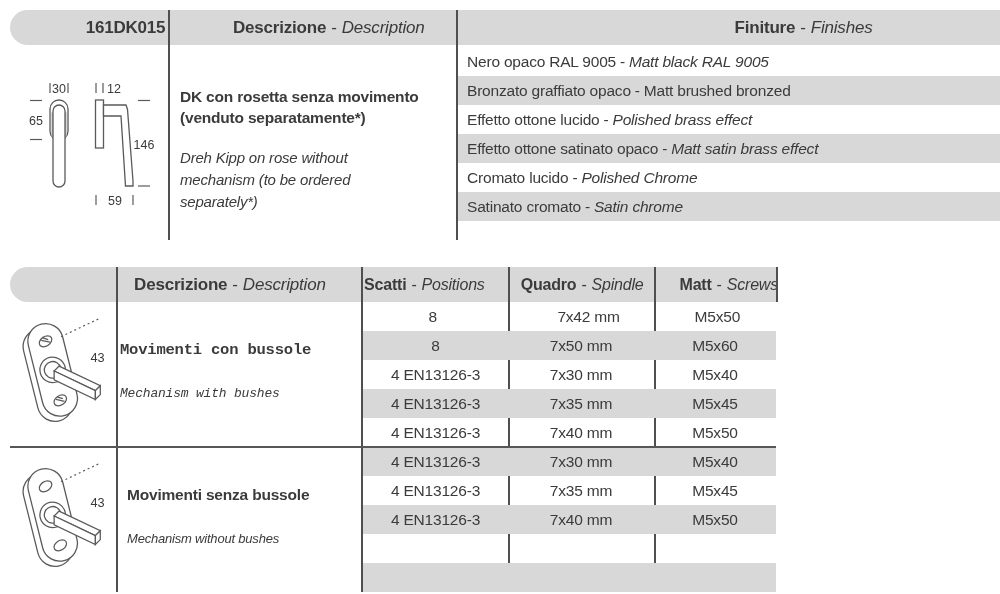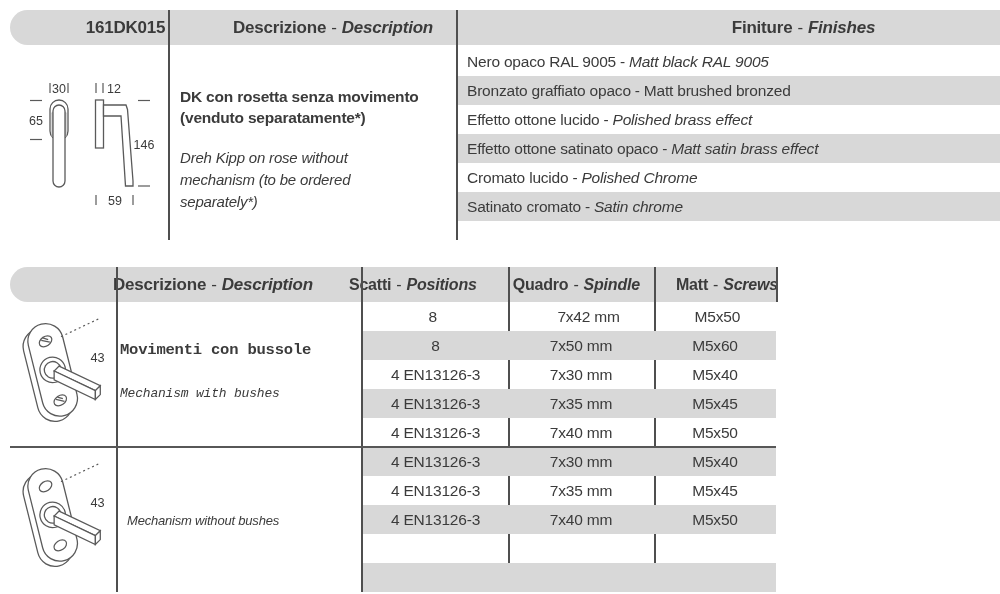--- a/index.html
+++ b/index.html
@@ -11,21 +11,21 @@
   }
   .abs{position:absolute;}
   
   .hbar{
     background:#d8d8d8;
     border-radius:17.5px 0 0 17.5px;
     display:flex;align-items:center;
   }
   .hcell{display:flex;align-items:center;justify-content:center;font-size:17px;padding-left:36px;}
   .it-bold{font-weight:bold;font-style:normal;}
-  .en-it{font-style:italic;font-weight:bold;}
+  .en-it{font-style:italic;font-weight:normal;}
   .sep{margin:0 5px;}
   
   .vline{width:2px;background:#4f4f4f;}
   .hline{height:2px;background:#575757;}
   
   .stripes .row{
     height:29px;display:flex;align-items:center;
     font-size:15.5px;
   }
   .stripes .row:nth-child(even){background:#d8d8d8;}
@@ -267,14 +267,15 @@
       <circle class="lnf" cx="46" cy="60" r="8.5"></circle>
     </g>
     <path class="lnf" d="M52,56 L94,76 L89,81 L47,61 Z"></path>
     <path class="lnf" d="M47,61 L89,81 L89,90 L47,70 Z"></path>
     <path class="lnf" d="M89,81 L94,76 L94,85 L89,90 Z"></path>
     <path class="dash" d="M54,26 L92,8"></path>
     <text x="84" y="52" font-size="13">43</text>
   </svg>
 </div>
 <div class="abs" style="left:127px;top:486px;width:230px;">
+  <div class="g-bold">Movimenti senza bussole</div>
   <div class="g-ital" style="margin-top:27px;">Mechanism without bushes</div>
 </div>
 
 </body></html>

